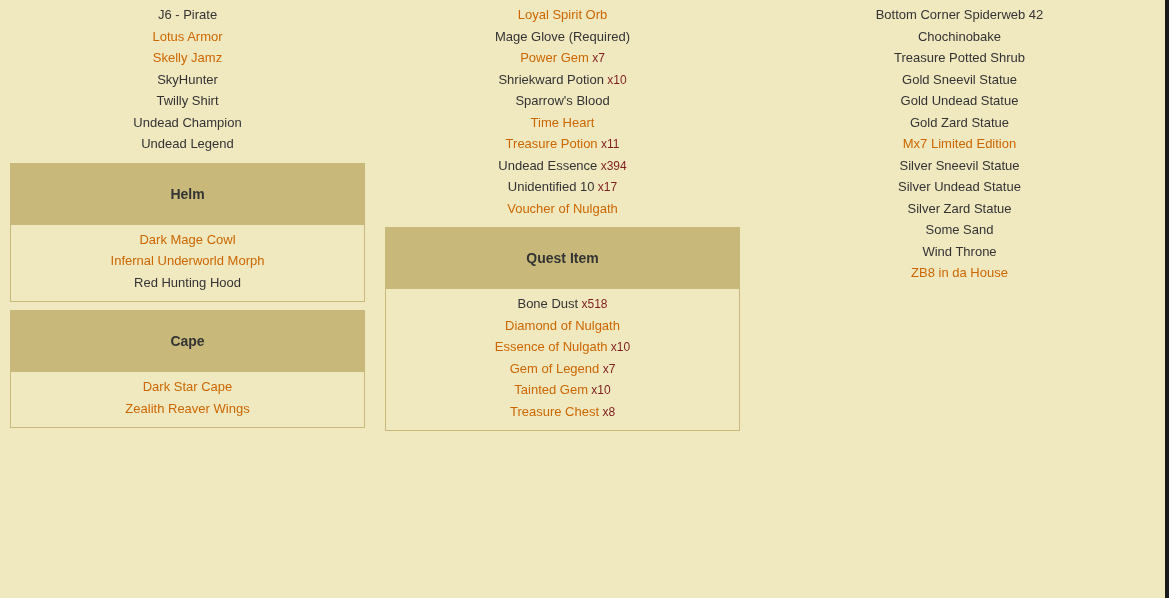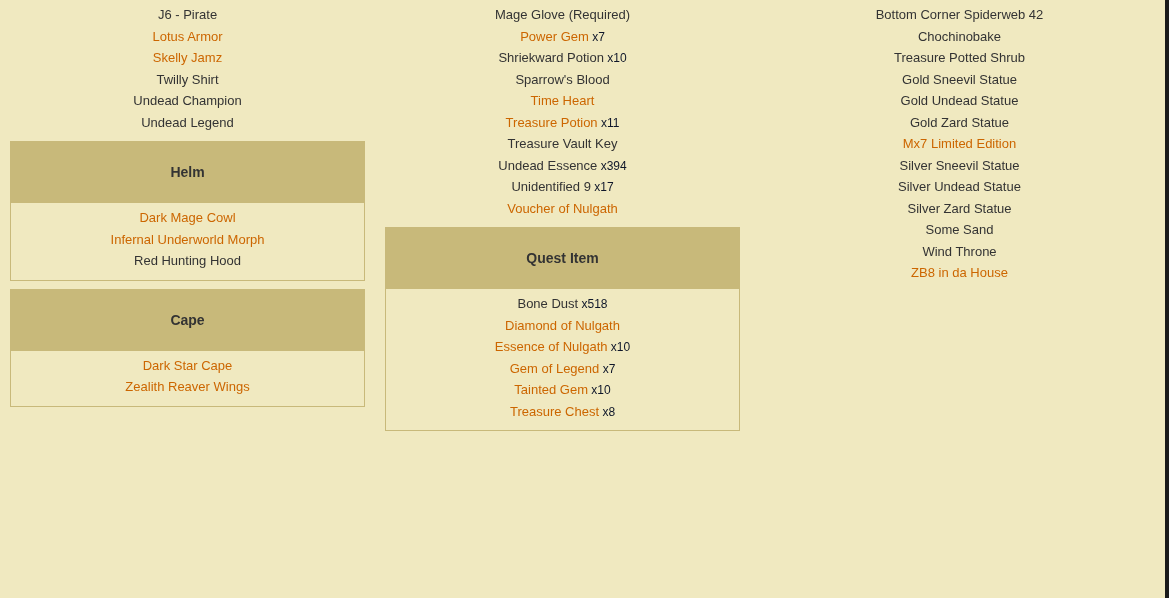--- a/index.html
+++ b/index.html
@@ -66,21 +66,21 @@
 
     .item-orange {
       color: #cc6600;
     }
 
     .item-normal {
       color: #333;
     }
 
     .count {
-      color: #0f172a;
+      color: #7f1d1d;
       font-size: 12px;
     }
 
     .section-box {
       border: 1px solid #c8b97a;
       margin-bottom: 8px;
       background: #f0e9c0;
     }
 
     .section-box .section-header {
@@ -101,20 +101,21 @@
 </head>
 <body>
 
 <div class="layout">
 
   <div class="col-left">
     <ul class="item-list" id="misc-list">
         <li><span class="item-normal">J6 - Pirate</span></li>
         <li><span class="item-orange">Lotus Armor</span></li>
         <li><span class="item-orange">Skelly Jamz</span></li>
+        <li><span class="item-normal">SkyHunter</span></li>
         <li><span class="item-normal">Twilly Shirt</span></li>
         <li><span class="item-normal">Undead Champion</span></li>
         <li><span class="item-normal">Undead Legend</span></li>
       </ul>
 
     <div class="section-box">
       <div class="section-header">Helm</div>
       <ul class="item-list" id="helm-list">
           <li><span class="item-orange">Dark Mage Cowl</span></li>
           <li><span class="item-orange">Infernal Underworld Morph</span></li>
@@ -126,29 +127,29 @@
       <div class="section-header">Cape</div>
       <ul class="item-list" id="cape-list">
           <li><span class="item-orange">Dark Star Cape</span></li>
           <li><span class="item-orange">Zealith Reaver Wings</span></li>
         </ul>
     </div>
   </div>
 
   <div class="col-mid">
     <ul class="item-list" id="middle-list">
+        <li><span class="item-orange">Loyal Spirit Orb</span></li>
         <li><span class="item-normal">Mage Glove (Required)</span></li>
         <li><span class="item-orange">Power Gem</span><span class="count"> x7</span></li>
         <li><span class="item-normal">Shriekward Potion</span><span class="count"> x10</span></li>
         <li><span class="item-normal">Sparrow's Blood</span></li>
         <li><span class="item-orange">Time Heart</span></li>
         <li><span class="item-orange">Treasure Potion</span><span class="count"> x11</span></li>
-        <li><span class="item-normal">Treasure Vault Key</span></li>
         <li><span class="item-normal">Undead Essence</span><span class="count"> x394</span></li>
-        <li><span class="item-normal">Unidentified 9</span><span class="count"> x17</span></li>
+        <li><span class="item-normal">Unidentified 10</span><span class="count"> x17</span></li>
         <li><span class="item-orange">Voucher of Nulgath</span></li>
       </ul>
 
     <div class="section-box">
       <div class="section-header">Quest Item</div>
       <ul class="item-list" id="quest-list">
           <li><span class="item-normal">Bone Dust</span><span class="count"> x518</span></li>
           <li><span class="item-orange">Diamond of Nulgath</span></li>
           <li><span class="item-orange">Essence of Nulgath</span><span class="count"> x10</span></li>
           <li><span class="item-orange">Gem of Legend</span><span class="count"> x7</span></li>

